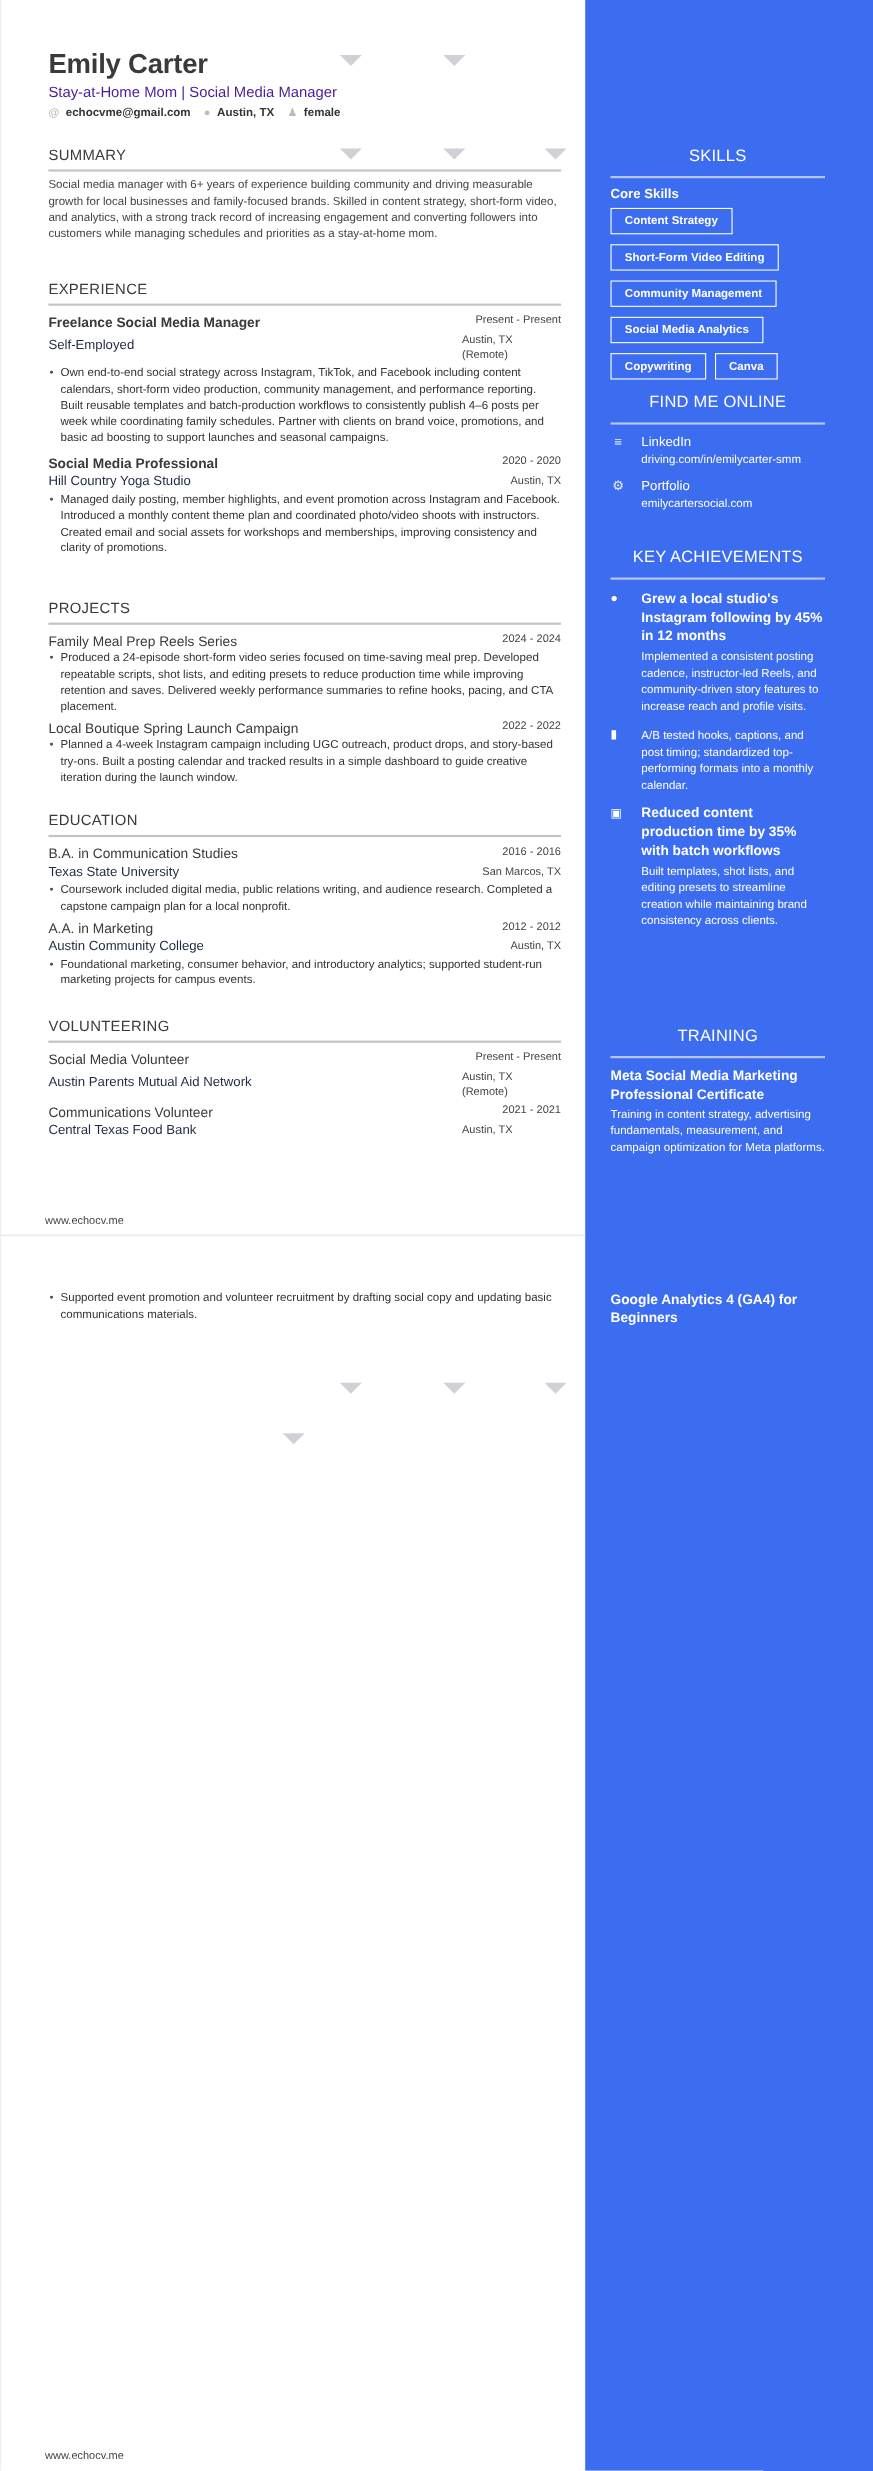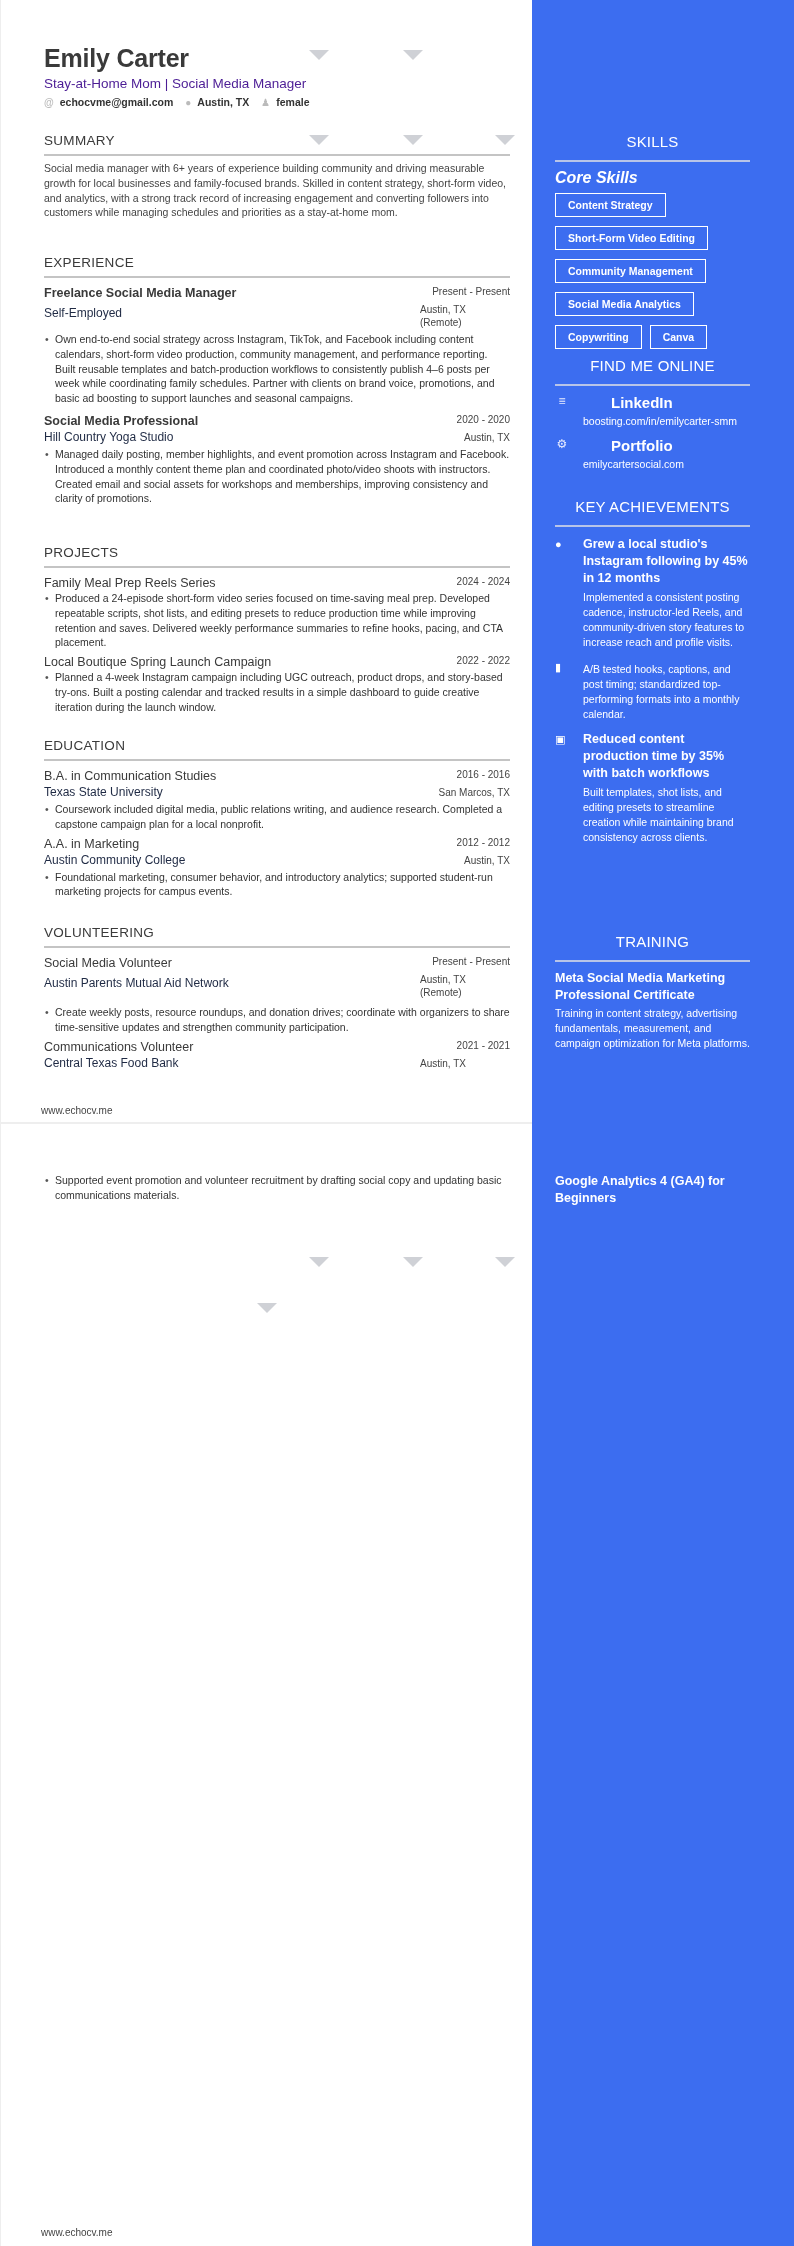--- a/index.html
+++ b/index.html
@@ -31,27 +31,27 @@
   .e-loc { font-size: 10px; color: #444; line-height: 13px; text-align: left; }
   .e-loc.right { text-align: right; }
   .loc-box { width: 90px; }
   ul.bullets { list-style: none; margin-top: 3px; }
   ul.bullets li { position: relative; padding-left: 11px; font-size: 10.5px; line-height: 14.8px; color: #333; }
   ul.bullets li::before { content: "•"; position: absolute; left: 1px; top: 0; color: #555; }
 
   .footer { position: absolute; left: 41px; font-size: 10px; color: #444; }
 
   .s-title { font-size: 15px; color: #fff; letter-spacing: 0.2px; padding-bottom: 10px; border-bottom: 2px solid #b8c4e8; text-align: center; }
-  .s-sub { font-size: 16px; font-weight: bold; margin-top: 7px; font-style: italic; }
+  .s-sub { font-size: 12px; font-weight: bold; margin-top: 7px; }
   .tags { display: flex; flex-wrap: wrap; gap: 9px 8px; margin-top: 6px; }
   .tag { border: 1.5px solid #fff; padding: 5px 12px; font-size: 10.5px; font-weight: bold; color: #fff; }
 
   .link-item { display: flex; gap: 14px; margin-top: 8px; }
   .l-icon { width: 14px; text-align: center; font-size: 12px; color: #e8ecff; }
-  .l-name { font-size: 15px; font-weight: bold; margin-left: 28px; }
+  .l-name { font-size: 12px; font-weight: normal; }
   .l-url { font-size: 10.5px; line-height: 15px; margin-top: 3px; }
 
   .ach { display: flex; gap: 13px; margin-top: 9px; }
   .a-icon { width: 15px; flex: none; font-size: 11px; color: #fff; margin-top: 2px; }
   .a-title { font-size: 12.5px; font-weight: bold; line-height: 17px; }
   .a-desc { font-size: 10.5px; line-height: 15px; margin-top: 3px; }
 
   .t-item { margin-top: 8px; }
   .t-title { font-size: 12.5px; font-weight: bold; line-height: 17px; }
   .t-desc { font-size: 10.5px; line-height: 15px; margin-top: 2px; }
@@ -185,23 +185,20 @@
   <div class="sec-title">VOLUNTEERING</div>
   <div class="entry">
     <div class="row">
       <div class="e-title">Social Media Volunteer</div>
       <div class="e-date">Present - Present</div>
     </div>
     <div class="row">
       <div class="e-org" style="margin-top:6px">Austin Parents Mutual Aid Network</div>
       <div class="e-loc loc-box" style="margin-top:3px">Austin, TX (Remote)</div>
     </div>
-    <ul class="bullets" style="margin-top:6px">
-      <li>Create weekly posts, resource roundups, and donation drives; coordinate with organizers to share time-sensitive updates and strengthen community participation.</li>
-    </ul>
   </div>
   <div class="entry" style="margin-top:5px">
     <div class="row">
       <div class="e-title">Communications Volunteer</div>
       <div class="e-date">2021 - 2021</div>
     </div>
     <div class="row">
       <div class="e-org">Central Texas Food Bank</div>
       <div class="e-loc loc-box" style="margin-top:3px">Austin, TX</div>
     </div>
@@ -229,21 +226,21 @@
     <span class="tag">Canva</span>
   </div>
 </div>
 
 <div class="side" style="top:357px">
   <div class="s-title">FIND ME ONLINE</div>
   <div class="link-item">
     <span class="l-icon">≡</span>
     <div>
       <div class="l-name">LinkedIn</div>
-      <div class="l-url">boosting.com/in/emilycarter-smm</div>
+      <div class="l-url">driving.com/in/emilycarter-smm</div>
     </div>
   </div>
   <div class="link-item">
     <span class="l-icon">⚙</span>
     <div>
       <div class="l-name">Portfolio</div>
       <div class="l-url">emilycartersocial.com</div>
     </div>
   </div>
 </div>

